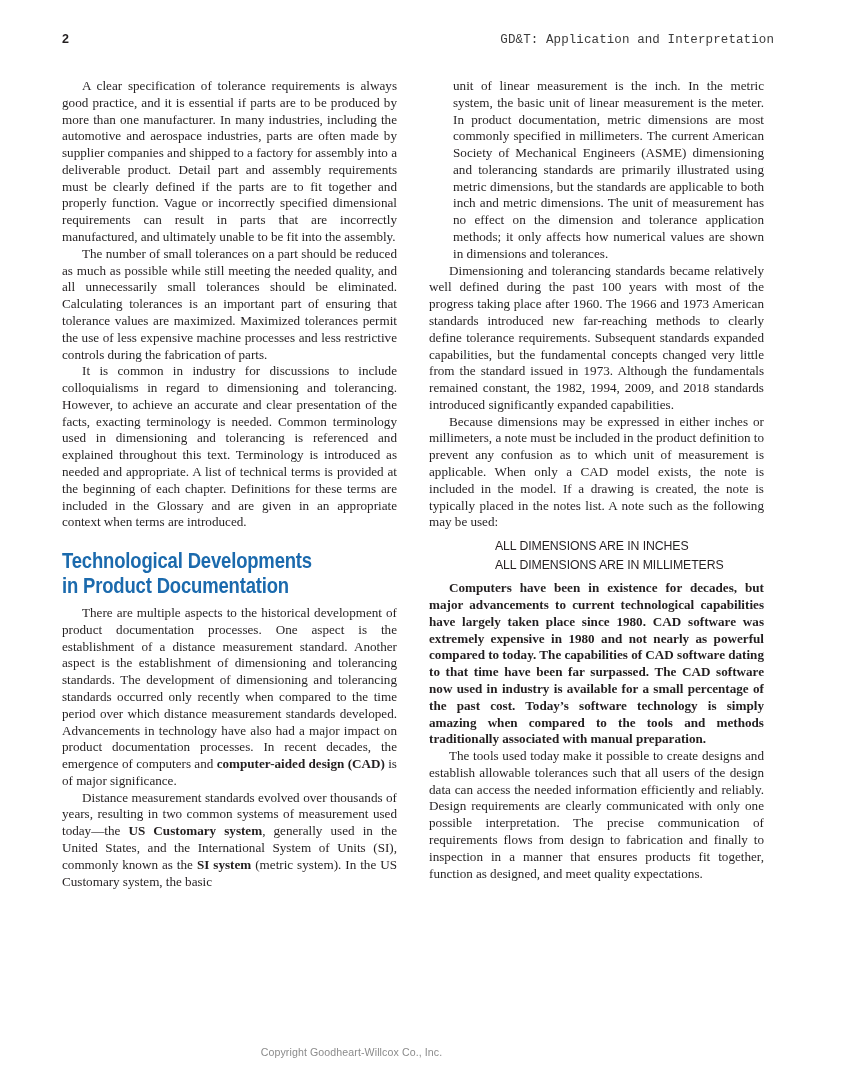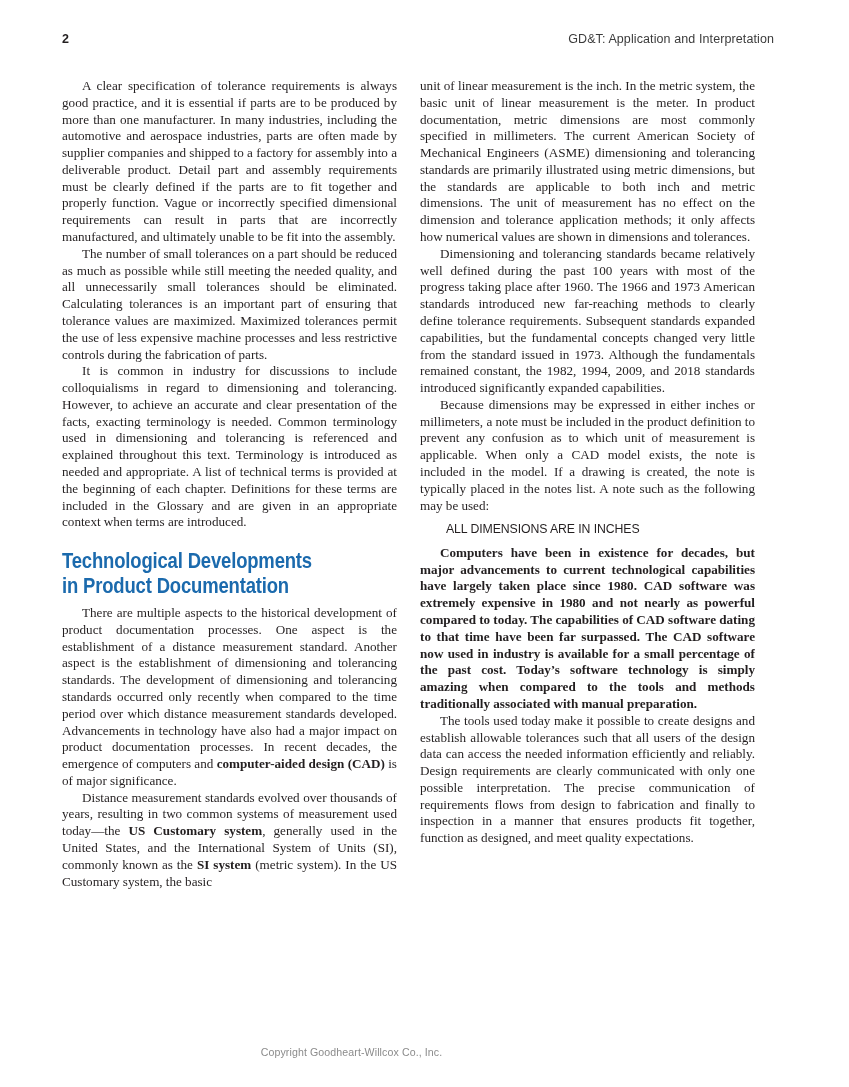--- a/index.html
+++ b/index.html
@@ -37,52 +37,52 @@
     justify-content: space-between;
   }
   .folio {
     font-family: "Liberation Sans", "DejaVu Sans", sans-serif;
     font-weight: bold;
     font-size: 12.5px;
     letter-spacing: 0px;
     color: #231f20;
   }
   .runhead-title {
-    font-family: Liberation Sans, sans-serif;
+    font-family: Liberation Mono, monospace;
     font-size: 12.5px;
     letter-spacing: 0.1px;
     color: #3b3b3b;
   }
 
   
   .columns {
     position: absolute;
     left: 62px;
     top: 78px;
     width: 712px;
     height: 950px;
     display: flex;
-    gap: 23px;
+    gap: 32px;
   }
   .col {
     width: 335px;
     flex: 0 0 335px;
   }
 
   p.body {
     margin: 0;
     font-size: 13.15px;
     line-height: 16.78px;
     text-align: justify;
     text-indent: 20px;
     hyphens: manual;
     -webkit-hyphens: manual;
     word-spacing: -0.1px;
   }
-  p.body.noindent { text-indent: 0; }
+  p.body.noindent { text-indent: 0; margin-left: 24px; }
 
   b.bi {
     font-weight: bold;
   }
 
   
   .sechead {
     margin: 17px 0 7px 0;
     color: #1b6aad;
     font-family: "Liberation Sans", "DejaVu Sans", sans-serif;
@@ -100,20 +100,21 @@
   .note-block {
     margin: 6px 0 6px 0;
     padding-left: 26px;
   }
   .note-line {
     font-family: "Liberation Sans", "DejaVu Sans", sans-serif;
     font-size: 12.3px;
     line-height: 18.6px;
     letter-spacing: -0.1px;
     color: #231f20;
+    margin-left: 40px;
   }
   .note-line.serif {
     font-family: "Liberation Serif", "DejaVu Serif", serif;
     font-size: 13.15px;
     line-height: 18.6px;
   }
 
   .gap-before { margin-top: 0; font-weight: bold; }
 
   
@@ -163,20 +164,21 @@
     </div>
 
     <div class="col">
 
       <p class="body noindent">unit of linear measurement is the inch. In the metric system, the basic unit of linear measurement is the meter. In product documentation, metric dimensions are most commonly specified in millimeters. The current American Society of Mechanical Engineers (ASME) dimensioning and tolerancing standards are primarily illustrated using metric dimensions, but  the standards are applicable to both inch and metric dimensions. The unit of measurement has no effect on the dimension and tolerance application methods; it only affects how numerical values are shown in dimensions and tolerances.</p>
       <p class="body">Dimensioning and tolerancing standards became relatively well defined during the past 100 years with most of the progress taking place after 1960. The 1966 and 1973 American standards introduced new far-reaching methods to clearly define tolerance requirements. Subsequent standards expanded capabilities, but the fundamental concepts changed very little from the standard issued in 1973. Although the fundamentals remained constant, the 1982, 1994, 2009, and 2018 standards introduced significantly expanded capabilities.</p>
       <p class="body">Because dimensions may be expressed in either inches or millimeters, a note must be included in the product definition to prevent any confusion as to which unit of measurement is applicable. When only a CAD model exists, the note is included in the model. If a drawing is created, the note is typically placed in the notes list. A note such as the following may be used:</p>
 
       <div class="note-block">
         <div class="note-line">ALL DIMENSIONS ARE IN INCHES</div>
+        <div class="note-line">ALL DIMENSIONS ARE IN MILLIMETERS</div>
       </div>
 
       <p class="body gap-before">Computers have been in existence for decades, but major advancements to current technological capabilities have largely taken place since 1980. CAD software was extremely expensive in 1980 and not nearly as powerful compared to today. The capabilities of CAD software dating to that time have been far surpassed. The CAD software now used in industry is available for a small percentage of the past cost. Today’s software technology is simply amazing when compared to the tools and methods traditionally associated with manual preparation.</p>
       <p class="body">The tools used today make it possible to create designs and establish allowable tolerances such that all users of the design data can access the needed information efficiently and reliably. Design requirements are clearly communicated with only one possible interpretation. The precise communication of requirements flows from design to fabrication and finally to inspection in a manner that ensures products fit together, function as designed, and meet quality expectations.</p>
 
     </div>
   </div>
 
   <div class="footer">
     <span class="copyright">Copyright Goodheart-Willcox Co., Inc.</span>

